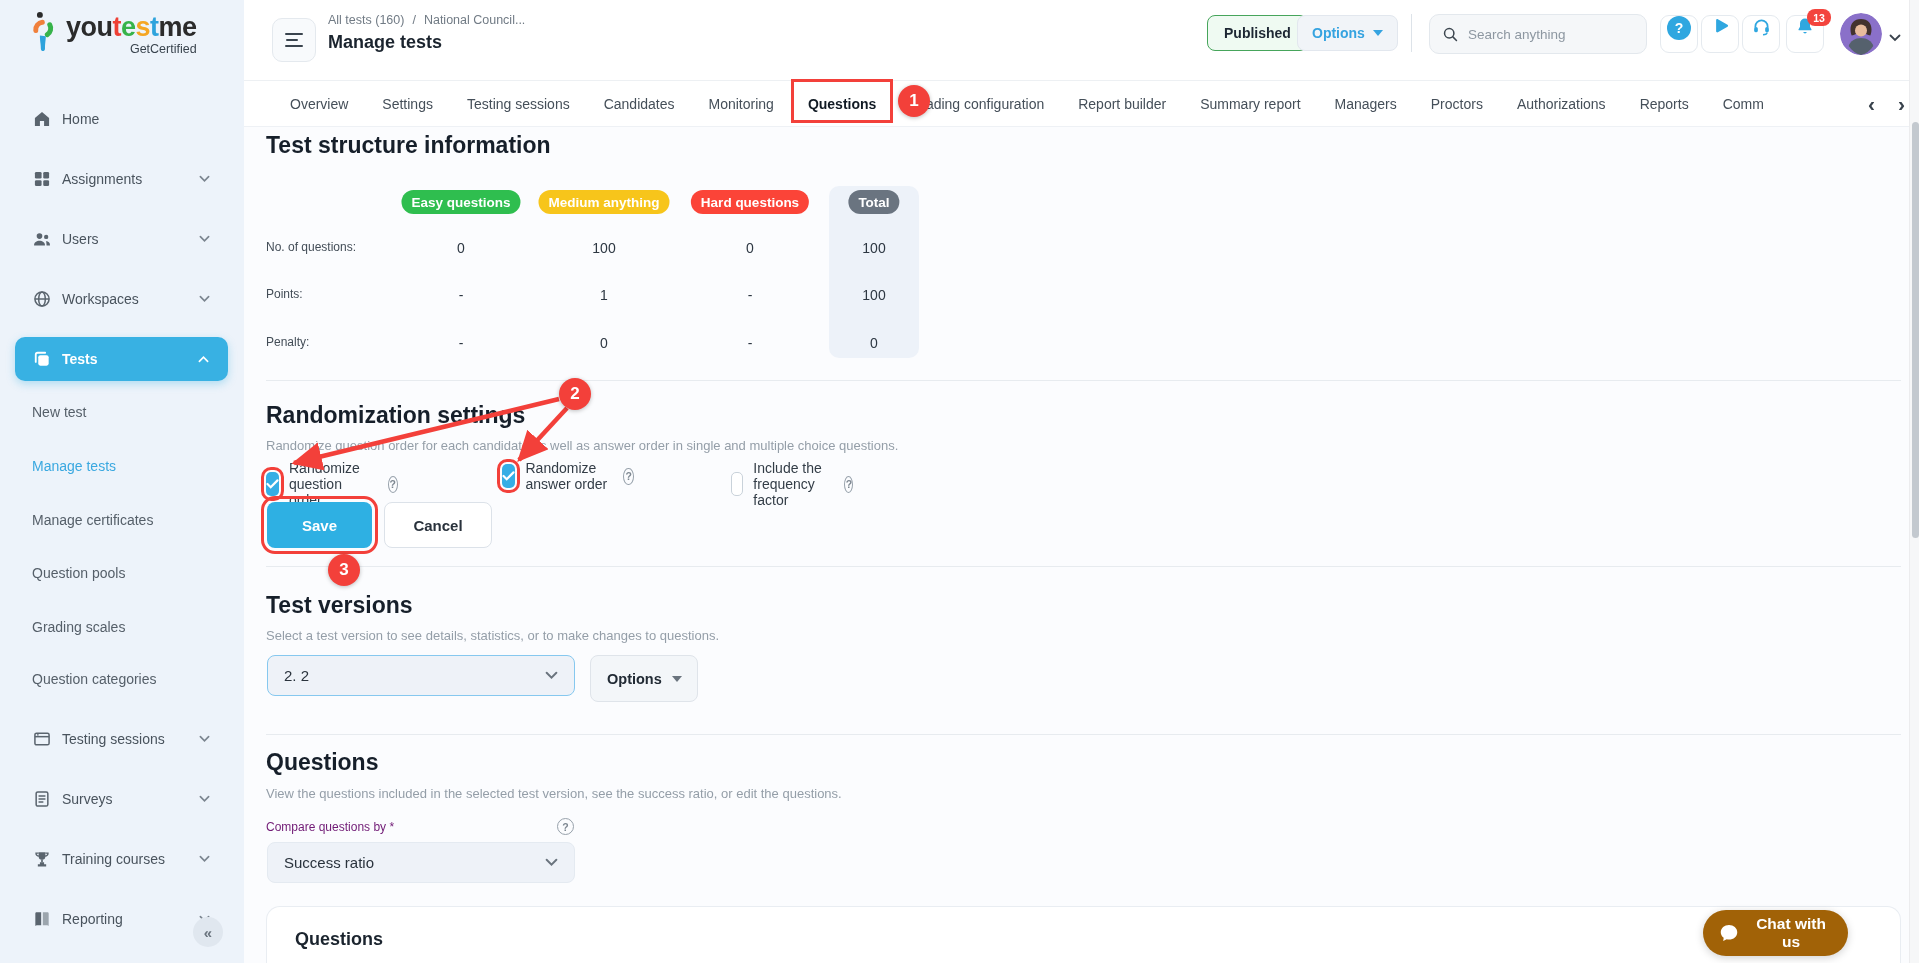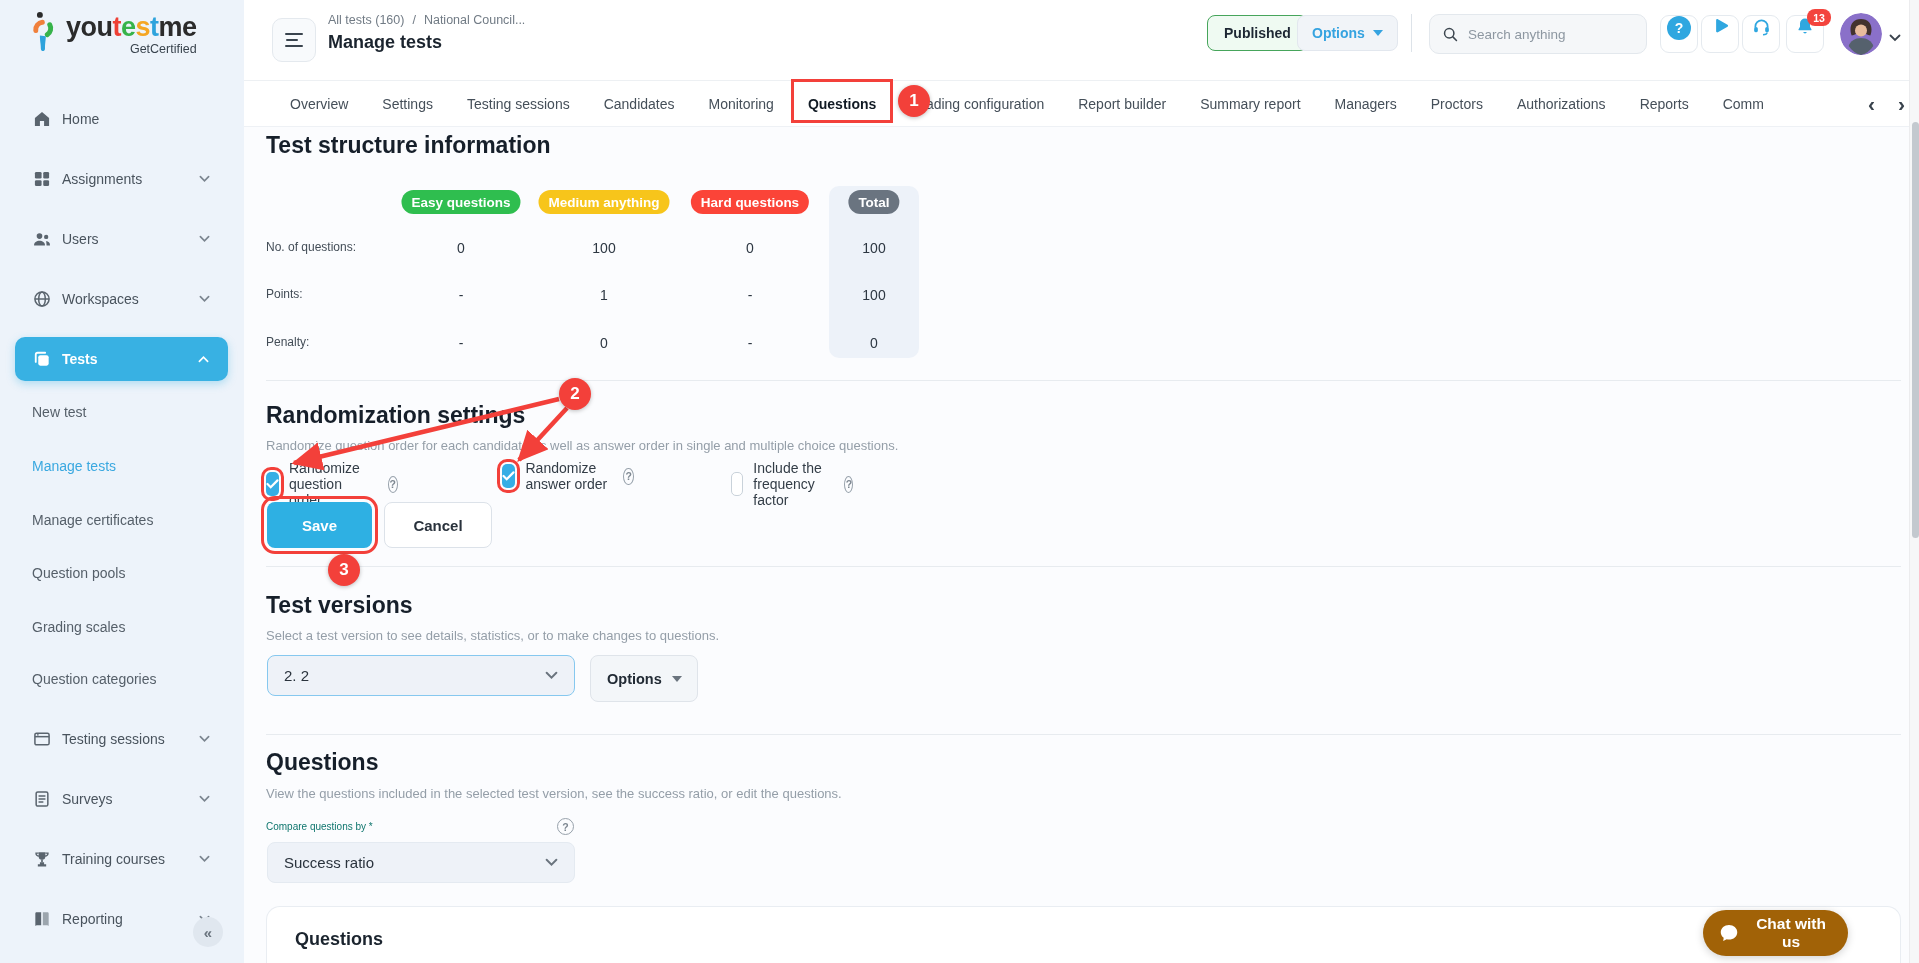--- a/index.html
+++ b/index.html
@@ -80,21 +80,21 @@
   .btn-cancel { left:384px; top:502px; width:108px; background:#fff; border:1px solid #dce2e9; color:#29323c; font-weight:600; }
 
   .select-box { position:absolute; height:41px; border-radius:8px; display:flex; align-items:center; justify-content:space-between; padding:0 16px; font-size:15px; color:#2a333d; cursor:pointer; background:#eef2f8; }
   .sel-version { left:267px; top:655px; width:308px; border:1.5px solid #86c8ef; }
   .sel-compare { left:267px; top:842px; width:308px; border:1px solid #e4eaf1; }
   .options-btn2 { position:absolute; height:47px; border-radius:8px; background:#f3f6f9; border:1px solid #dfe4ea; font-size:14.5px; font-weight:600; color:#222b35; cursor:pointer; font-family:inherit; display:flex; align-items:center; gap:10px; padding:0 16px; }
   .opt-versions { left:590px; top:655px; width:108px; }
   .chev-gray { color:#6a747e; display:flex; }
 
   .compare-row { position:absolute; left:266px; top:818px; width:308px; display:flex; justify-content:space-between; align-items:center; }
-  .compare-label { font-size:10px; color:#0f766e; }
+  .compare-label { font-size:12px; color:#701a75; }
 
   .bottom-card { position:absolute; left:266px; top:906px; width:1635px; height:80px; background:#fff; border:1px solid #e9edf2; border-bottom:none; border-radius:14px 14px 0 0; }
   .card-title { position:absolute; left:28px; top:22px; font-size:18px; font-weight:700; color:#1b242e; }
 
   
   .chat-btn { position:absolute; left:1703px; top:910px; width:145px; height:46px; border-radius:23px; background:#a16207; border:none; color:#fff; font-size:15.5px; font-weight:700; cursor:pointer; font-family:inherit; display:flex; align-items:center; gap:9px; padding:0 15px; z-index:8; box-shadow:0 2px 8px rgba(0,0,0,.18); }
 
   
   .scroll-track { position:absolute; right:0; top:0; width:10px; height:963px; background:#f6f7f8; border-left:1px solid #ececee; z-index:9; }
   .scroll-thumb { position:absolute; left:1.5px; top:122px; width:7px; height:416px; border-radius:4px; background:#c3c9cf; cursor:pointer; }

